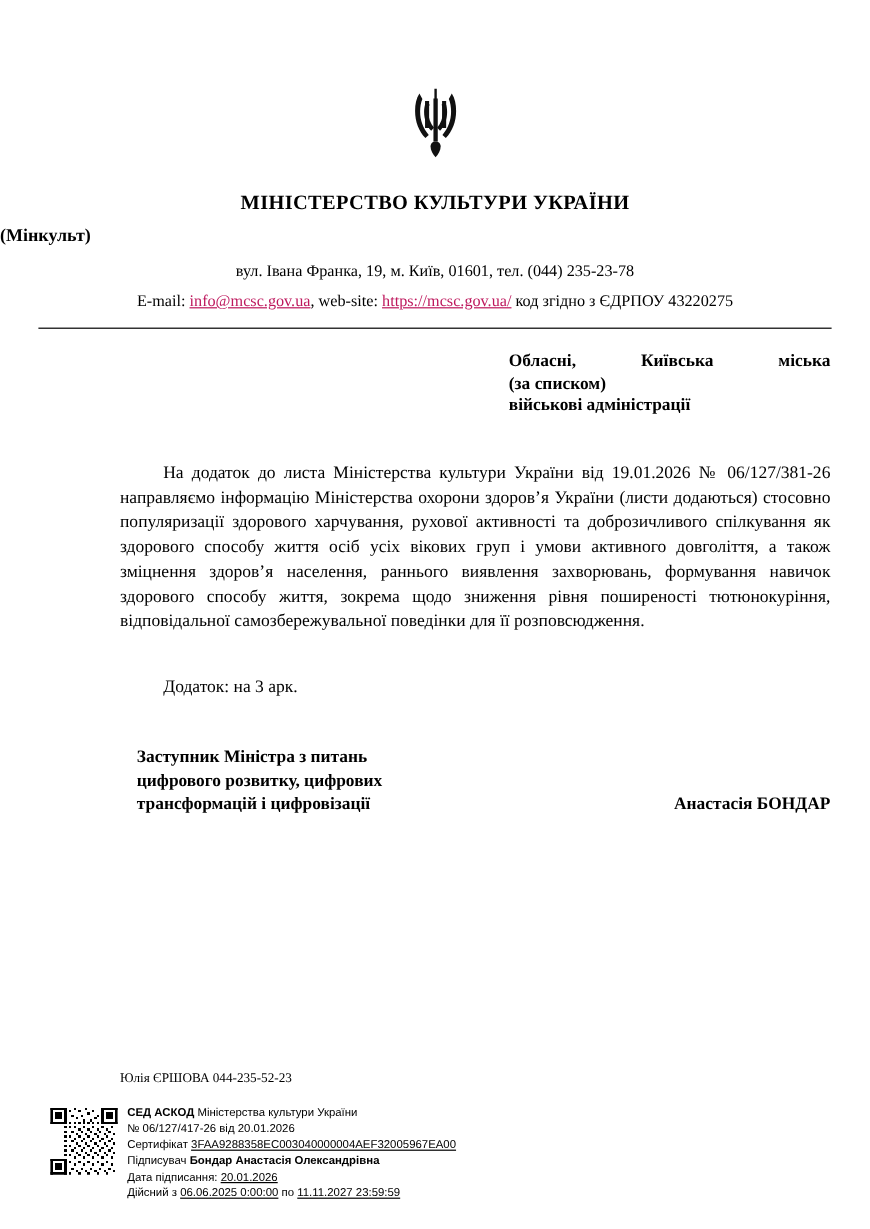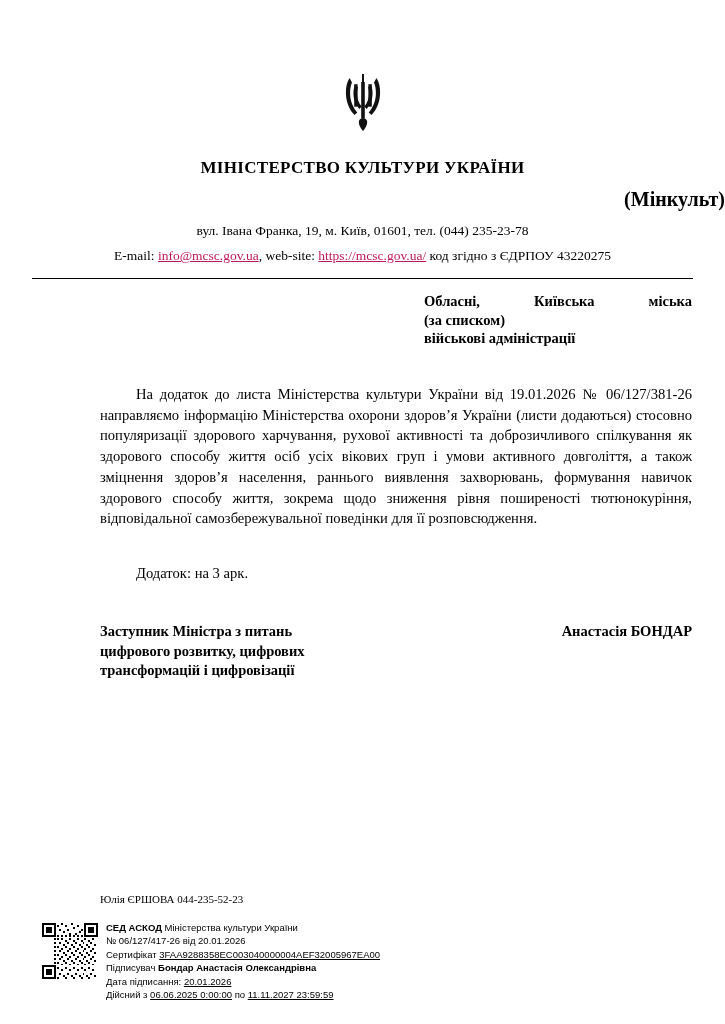--- a/index.html
+++ b/index.html
@@ -34,22 +34,22 @@
     height: 62px;
   }
   .ministry-title {
     text-align: center;
     font-size: 17px;
     font-weight: bold;
     letter-spacing: 0.3px;
     margin-top: 20px;
   }
   .ministry-sub {
-    text-align: right;
-    font-size: 20px;
+    text-align: left;
+    font-size: 15px;
     font-weight: bold;
     margin-top: 10px;
   }
   .address-line {
     text-align: center;
     font-size: 13.5px;
     margin-top: 12px;
   }
   .email-line {
     text-align: center;
@@ -122,21 +122,22 @@
     left: 100px;
     top: 622px;
     width: 592px;
     font-size: 14.5px;
     font-weight: bold;
     line-height: 1.35;
   }
   .sign-row {
     display: flex;
     justify-content: space-between;
-    align-items: flex-start;
+    align-items: flex-end;
+    margin-left: 14px;
   }
   .sign-left { width: 330px; }
   .sign-name { white-space: nowrap; }
 
   
   .executor {
     position: absolute;
     left: 100px;
     top: 893px;
     font-size: 11px;

